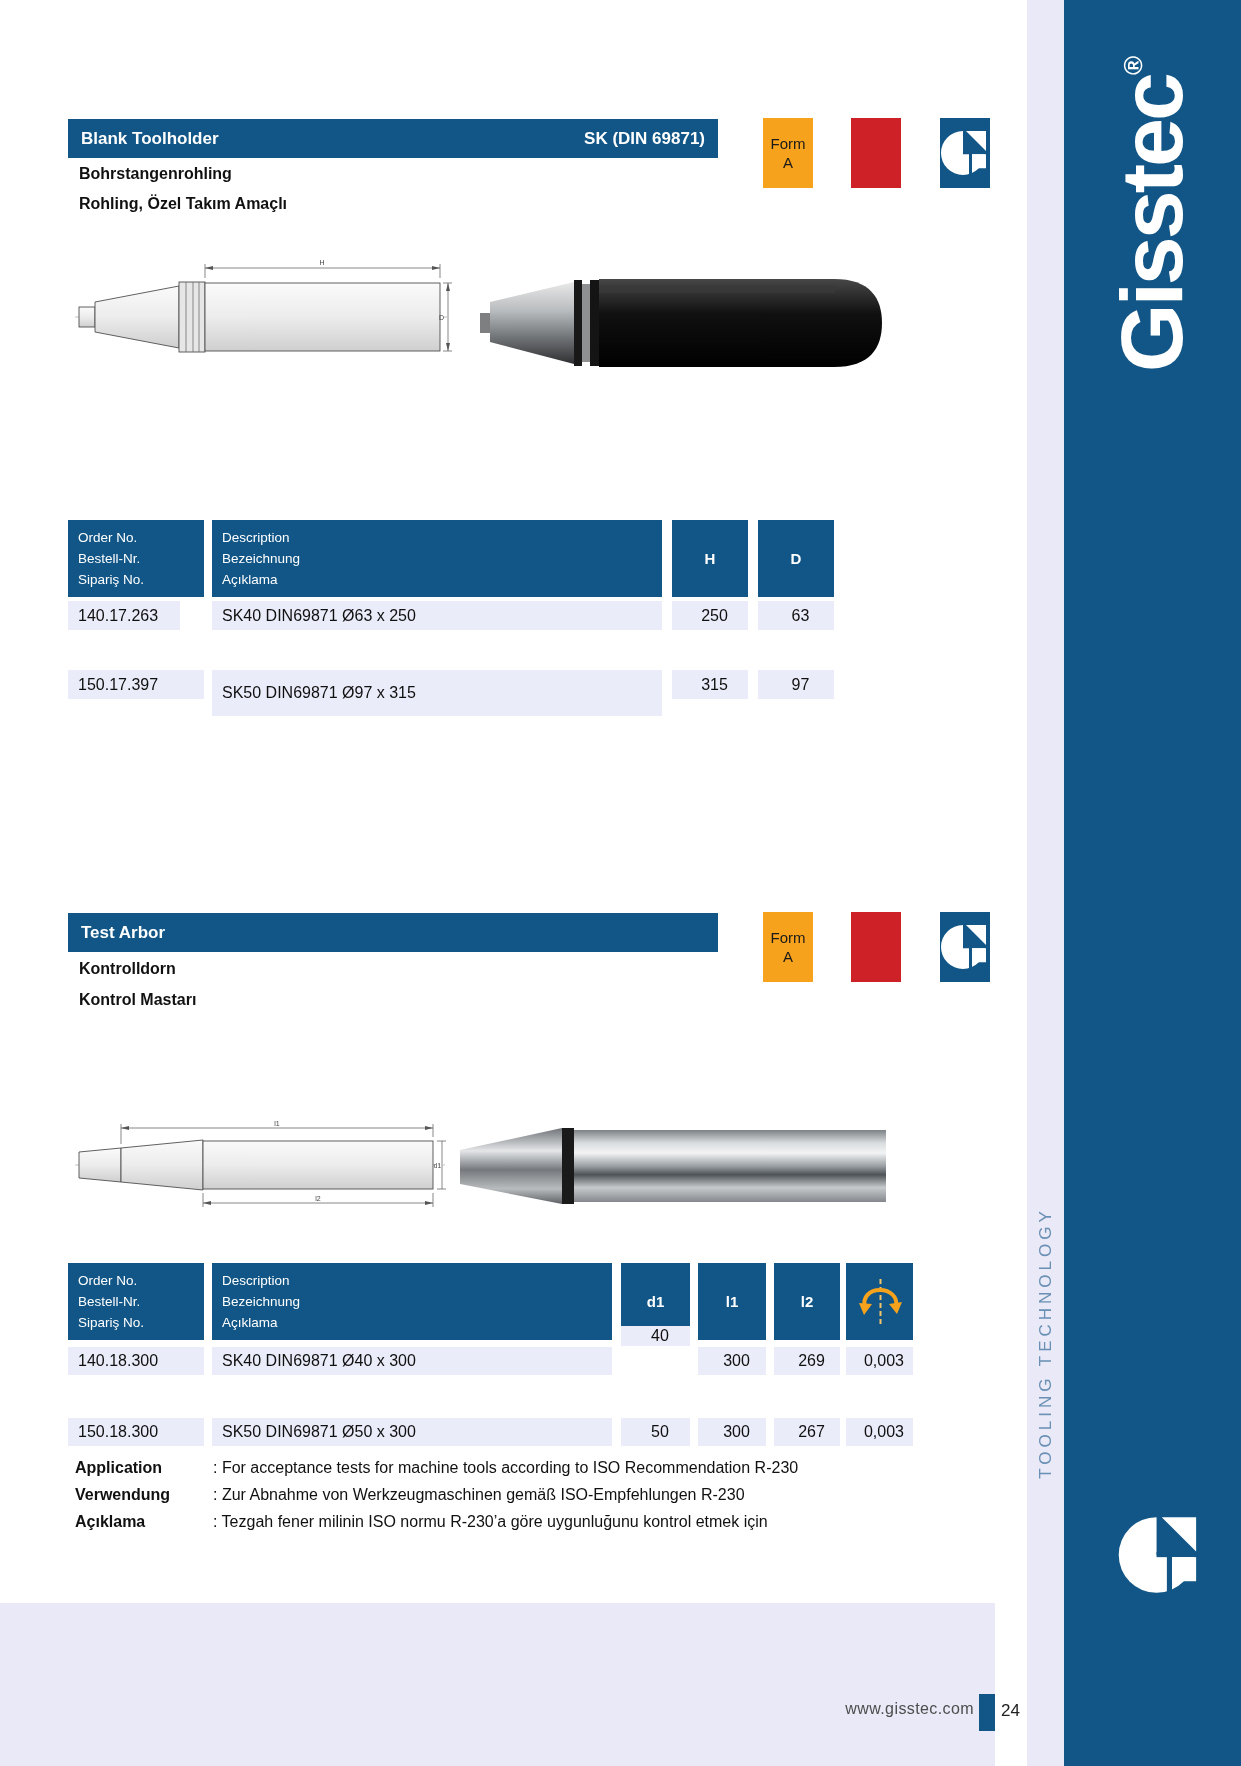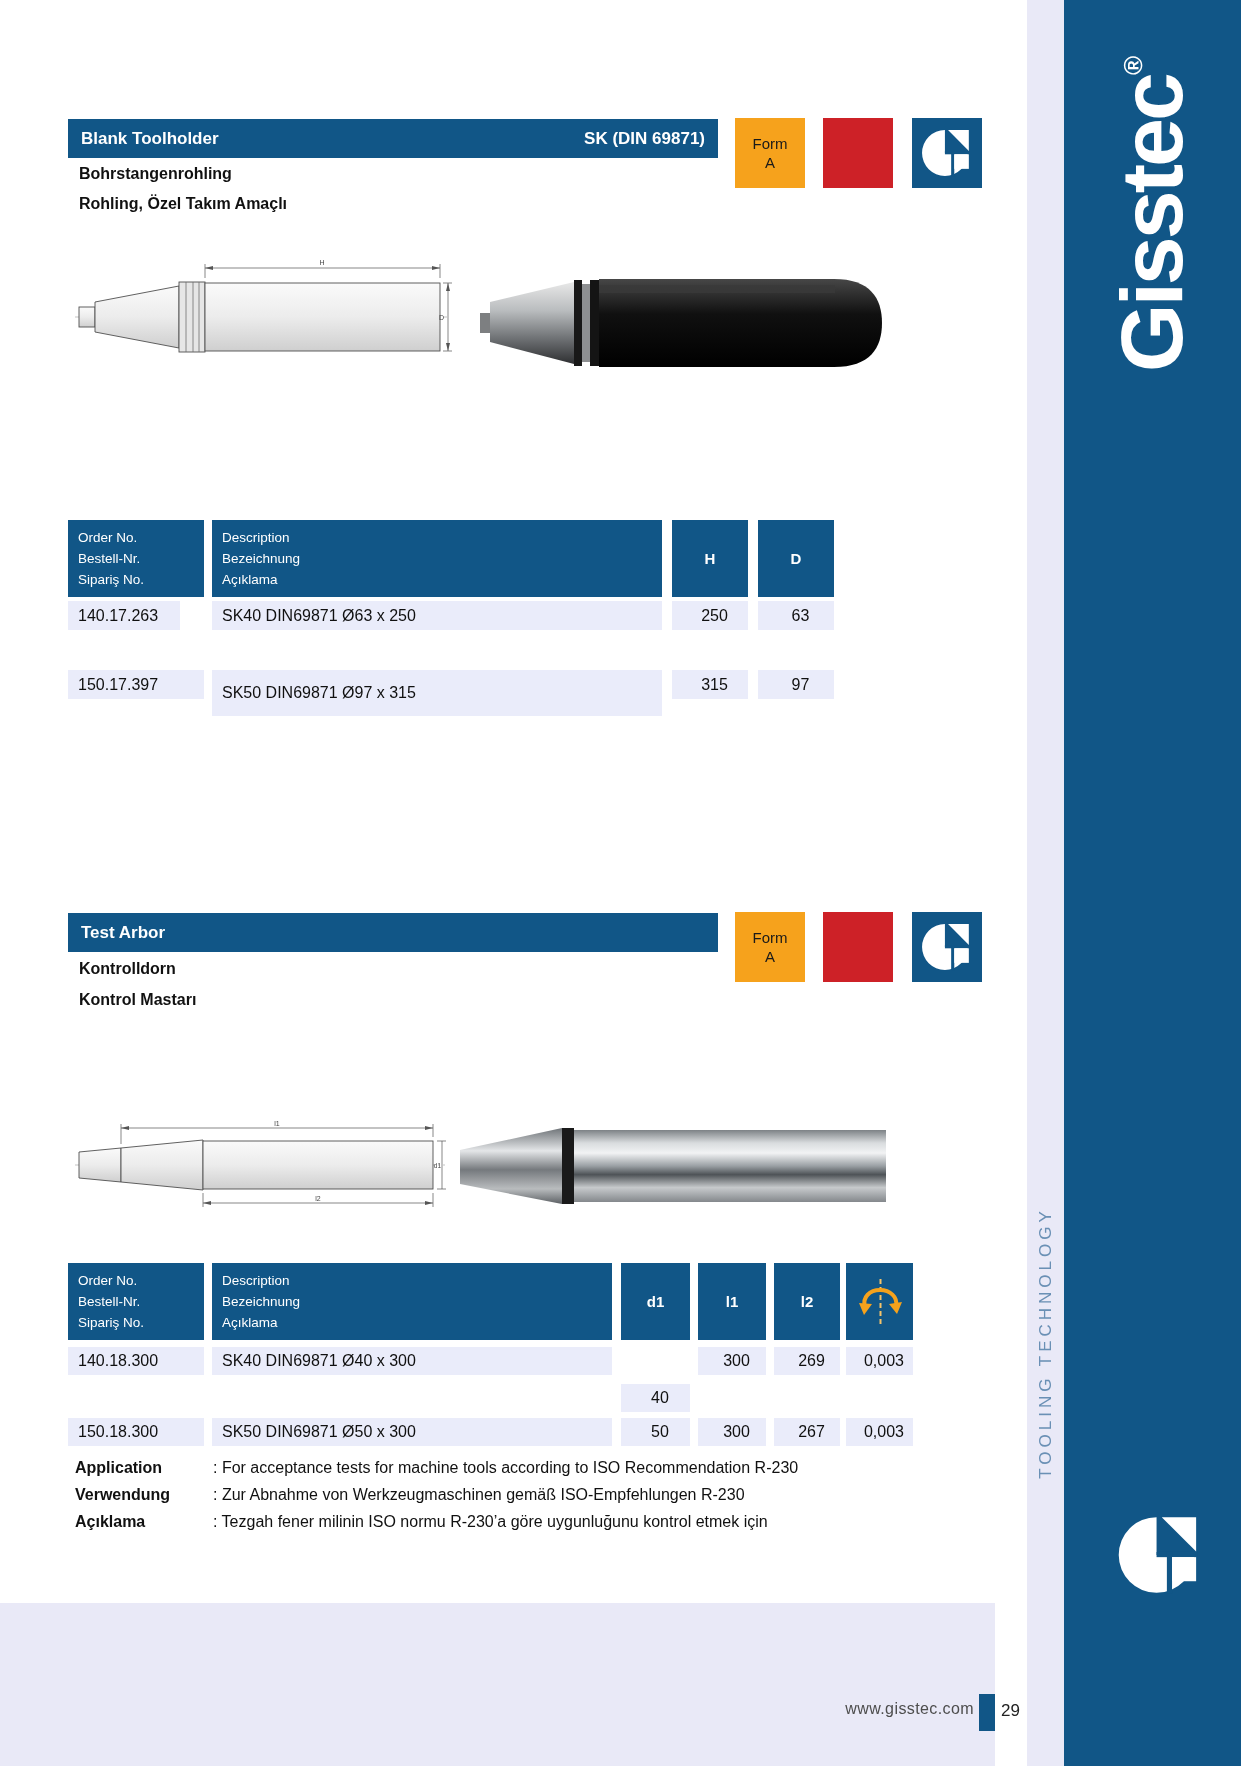--- a/index.html
+++ b/index.html
@@ -19,21 +19,21 @@
 
   
   .footer-box { left:0; top:1603px; width:995px; height:163px; background:#e9e9f7; }
   .site { left:660px; top:1700px; width:314px; text-align:right; font-size:16px; color:#4d4d4d; letter-spacing:.4px; }
   .page-tab { left:979px; top:1694px; width:16px; height:37px; background:#115687; }
   .page-num { left:1001px; top:1701px; font-size:17px; color:#222; }
 
   
   .bar { width:650px; height:39px; background:#115687; color:#fff; display:flex; align-items:center; justify-content:space-between; padding:16px 13px; font-size:17px; font-weight:bold; }
   .sub { font-size:16px; font-weight:bold; color:#111; }
-  .sq { width:70px; height:70px; }
+  .sq { width:50px; height:70px;margin-left:28px; }
   .form-badge { background:#f6a21c; display:flex; flex-direction:column; align-items:center; justify-content:center; color:#1a1a1a; font-size:15px; line-height:1.3; }
   .red-sq { background:#cd2127; }
   .logo-sq { background:#115687; display:flex; align-items:center; justify-content:center; }
 
   
   .th { background:#115687; color:#fff; font-size:13.5px; line-height:1.55; padding:8px 0 0 10px; }
   .th.center { display:flex; align-items:center; justify-content:center; padding:0; font-size:15px; font-weight:bold; }
   .cell { background:#eaecfa; display:flex; align-items:center; font-size:16px; color:#101010; }
   .cell.tl { padding-left:10px; }
   .cell.num { justify-content:center; padding-left:9px; }
@@ -62,21 +62,21 @@
     <path d="M46 6 A44 44 0 1 0 90 50 L46 50 Z" fill="#ffffff"></path>
     <rect x="46" y="46.5" width="48" height="6" fill="#115687"></rect>
     <rect x="58" y="46.5" width="6" height="48" fill="#115687"></rect>
     <polygon points="52,6 92,6 92,46" fill="#ffffff"></polygon>
     <rect x="64" y="52.5" width="28" height="28" fill="#ffffff"></rect>
   </svg>
 
   <div class="abs footer-box"></div>
   <div class="abs site">www.gisstec.com</div>
   <div class="abs page-tab"></div>
-  <div class="abs page-num">29</div>
+  <div class="abs page-num">24</div>
 
   <div class="abs bar" style="left:68px; top:119px">
     <span>Blank Toolholder</span>
     <span>SK (DIN 69871)</span>
   </div>
   <div class="abs sub" style="left:79px; top:165px">Bohrstangenrohling</div>
   <div class="abs sub" style="left:79px; top:195px">Rohling, Özel Takım Amaçlı</div>
 
   <div class="abs sq form-badge" style="left:735px; top:118px">
     <span>Form</span>
@@ -268,21 +268,21 @@
     <svg width="48" height="48" viewBox="0 0 48 48">
       <line x1="24.5" y1="1" x2="24.5" y2="47" stroke="#f5c36a" stroke-width="2" stroke-dasharray="5 3"></line>
       <path d="M9 29 C6 19 14 12 24 12 C34 12 42 19 40 28" fill="none" stroke="#f6a21c" stroke-width="4"></path>
       <polygon points="3,25 16,26 8,37" fill="#f6a21c"></polygon>
       <polygon points="46,24 33,26 41,36" fill="#f6a21c"></polygon>
     </svg>
   </div>
 
   <div class="abs cell tl" style="left:68px;  top:1347px; width:136px; height:28px">140.18.300</div>
   <div class="abs cell tl" style="left:212px; top:1347px; width:400px; height:28px">SK40 DIN69871 Ø40 x 300</div>
-  <div class="abs cell num" style="left:621px; top:1384px; width:69px;  height:28px">40</div>
+  <div class="abs cell num" style="left:621px; top:1326px; width:69px;  height:20px">40</div>
   <div class="abs cell num" style="left:698px; top:1347px; width:68px;  height:28px">300</div>
   <div class="abs cell num" style="left:774px; top:1347px; width:66px;  height:28px">269</div>
   <div class="abs cell num" style="left:846px; top:1347px; width:67px;  height:28px">0,003</div>
 
   <div class="abs cell tl" style="left:68px;  top:1418px; width:136px; height:28px">150.18.300</div>
   <div class="abs cell tl" style="left:212px; top:1418px; width:400px; height:28px">SK50 DIN69871 Ø50 x 300</div>
   <div class="abs cell num" style="left:621px; top:1418px; width:69px;  height:28px">50</div>
   <div class="abs cell num" style="left:698px; top:1418px; width:68px;  height:28px">300</div>
   <div class="abs cell num" style="left:774px; top:1418px; width:66px;  height:28px">267</div>
   <div class="abs cell num" style="left:846px; top:1418px; width:67px;  height:28px">0,003</div>

